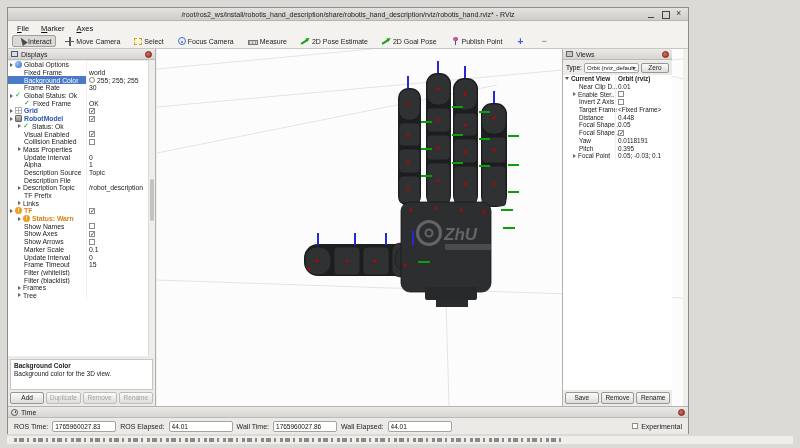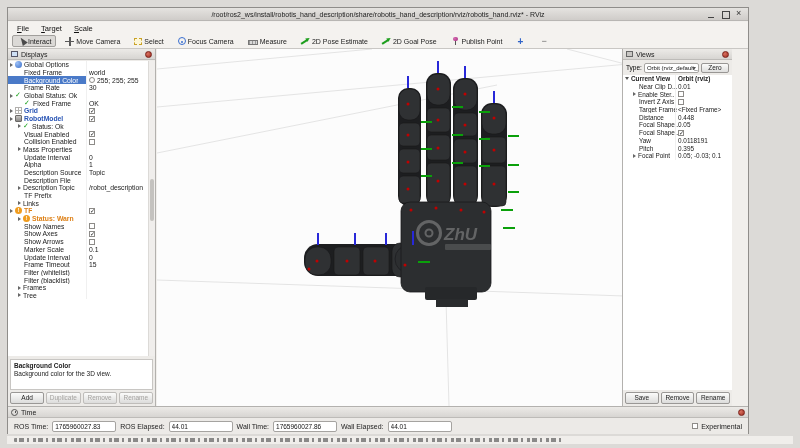--- a/index.html
+++ b/index.html
@@ -1,19 +1,19 @@
 <!DOCTYPE html>
 <html><head>
 <meta charset="utf-8">
 <style>
   html,body{margin:0;padding:0;width:800px;height:448px;overflow:hidden;
     font-family:"Liberation Sans","DejaVu Sans",sans-serif;background:#dcdad7;position:relative;}
   *{box-sizing:border-box;}
 
-  .window{position:absolute;left:7px;top:7px;width:742px;height:427px;background:#f1efec;
+  .window{position:absolute;left:7px;top:7px;width:682px;height:427px;background:#f1efec;
     border:1px solid #8f8d8a;}
 
   
   .titlebar{position:absolute;left:0;top:0;right:0;height:13px;
     background:linear-gradient(#e5e3e0,#cfccc9);border-bottom:1px solid #b8b6b3;}
   .title{display:block;text-align:center;font-size:7px;line-height:13px;color:#1c1c1c;
     white-space:nowrap;overflow:hidden;}
   .wbtns{position:absolute;right:4px;top:2px;display:flex;gap:5px;}
   .wbtn{width:9px;height:9px;position:relative;}
   .wbtn.min::before{content:"";position:absolute;left:1px;bottom:1px;width:6px;height:1.5px;background:#444;}
@@ -140,22 +140,22 @@
     <span class="title">/root/ros2_ws/install/robotis_hand_description/share/robotis_hand_description/rviz/robotis_hand.rviz* - RViz</span>
     <span class="wbtns">
       <span class="wbtn min"></span>
       <span class="wbtn max"></span>
       <span class="wbtn close"></span>
     </span>
   </div>
 
   <div class="menubar">
       <span class="mitem">File</span>
-      <span class="mitem">Target</span>
-      <span class="mitem">Scale</span>
+      <span class="mitem">Marker</span>
+      <span class="mitem">Axes</span>
     </div>
 
   <div class="toolbar">
       <span class="tbtn active">
         <span class="ticon i-interact"></span>
         <span class="tlabel">Interact</span>
       </span>
       <span class="tbtn">
         <span class="ticon i-move-camera"></span>
         <span class="tlabel">Move Camera</span>

